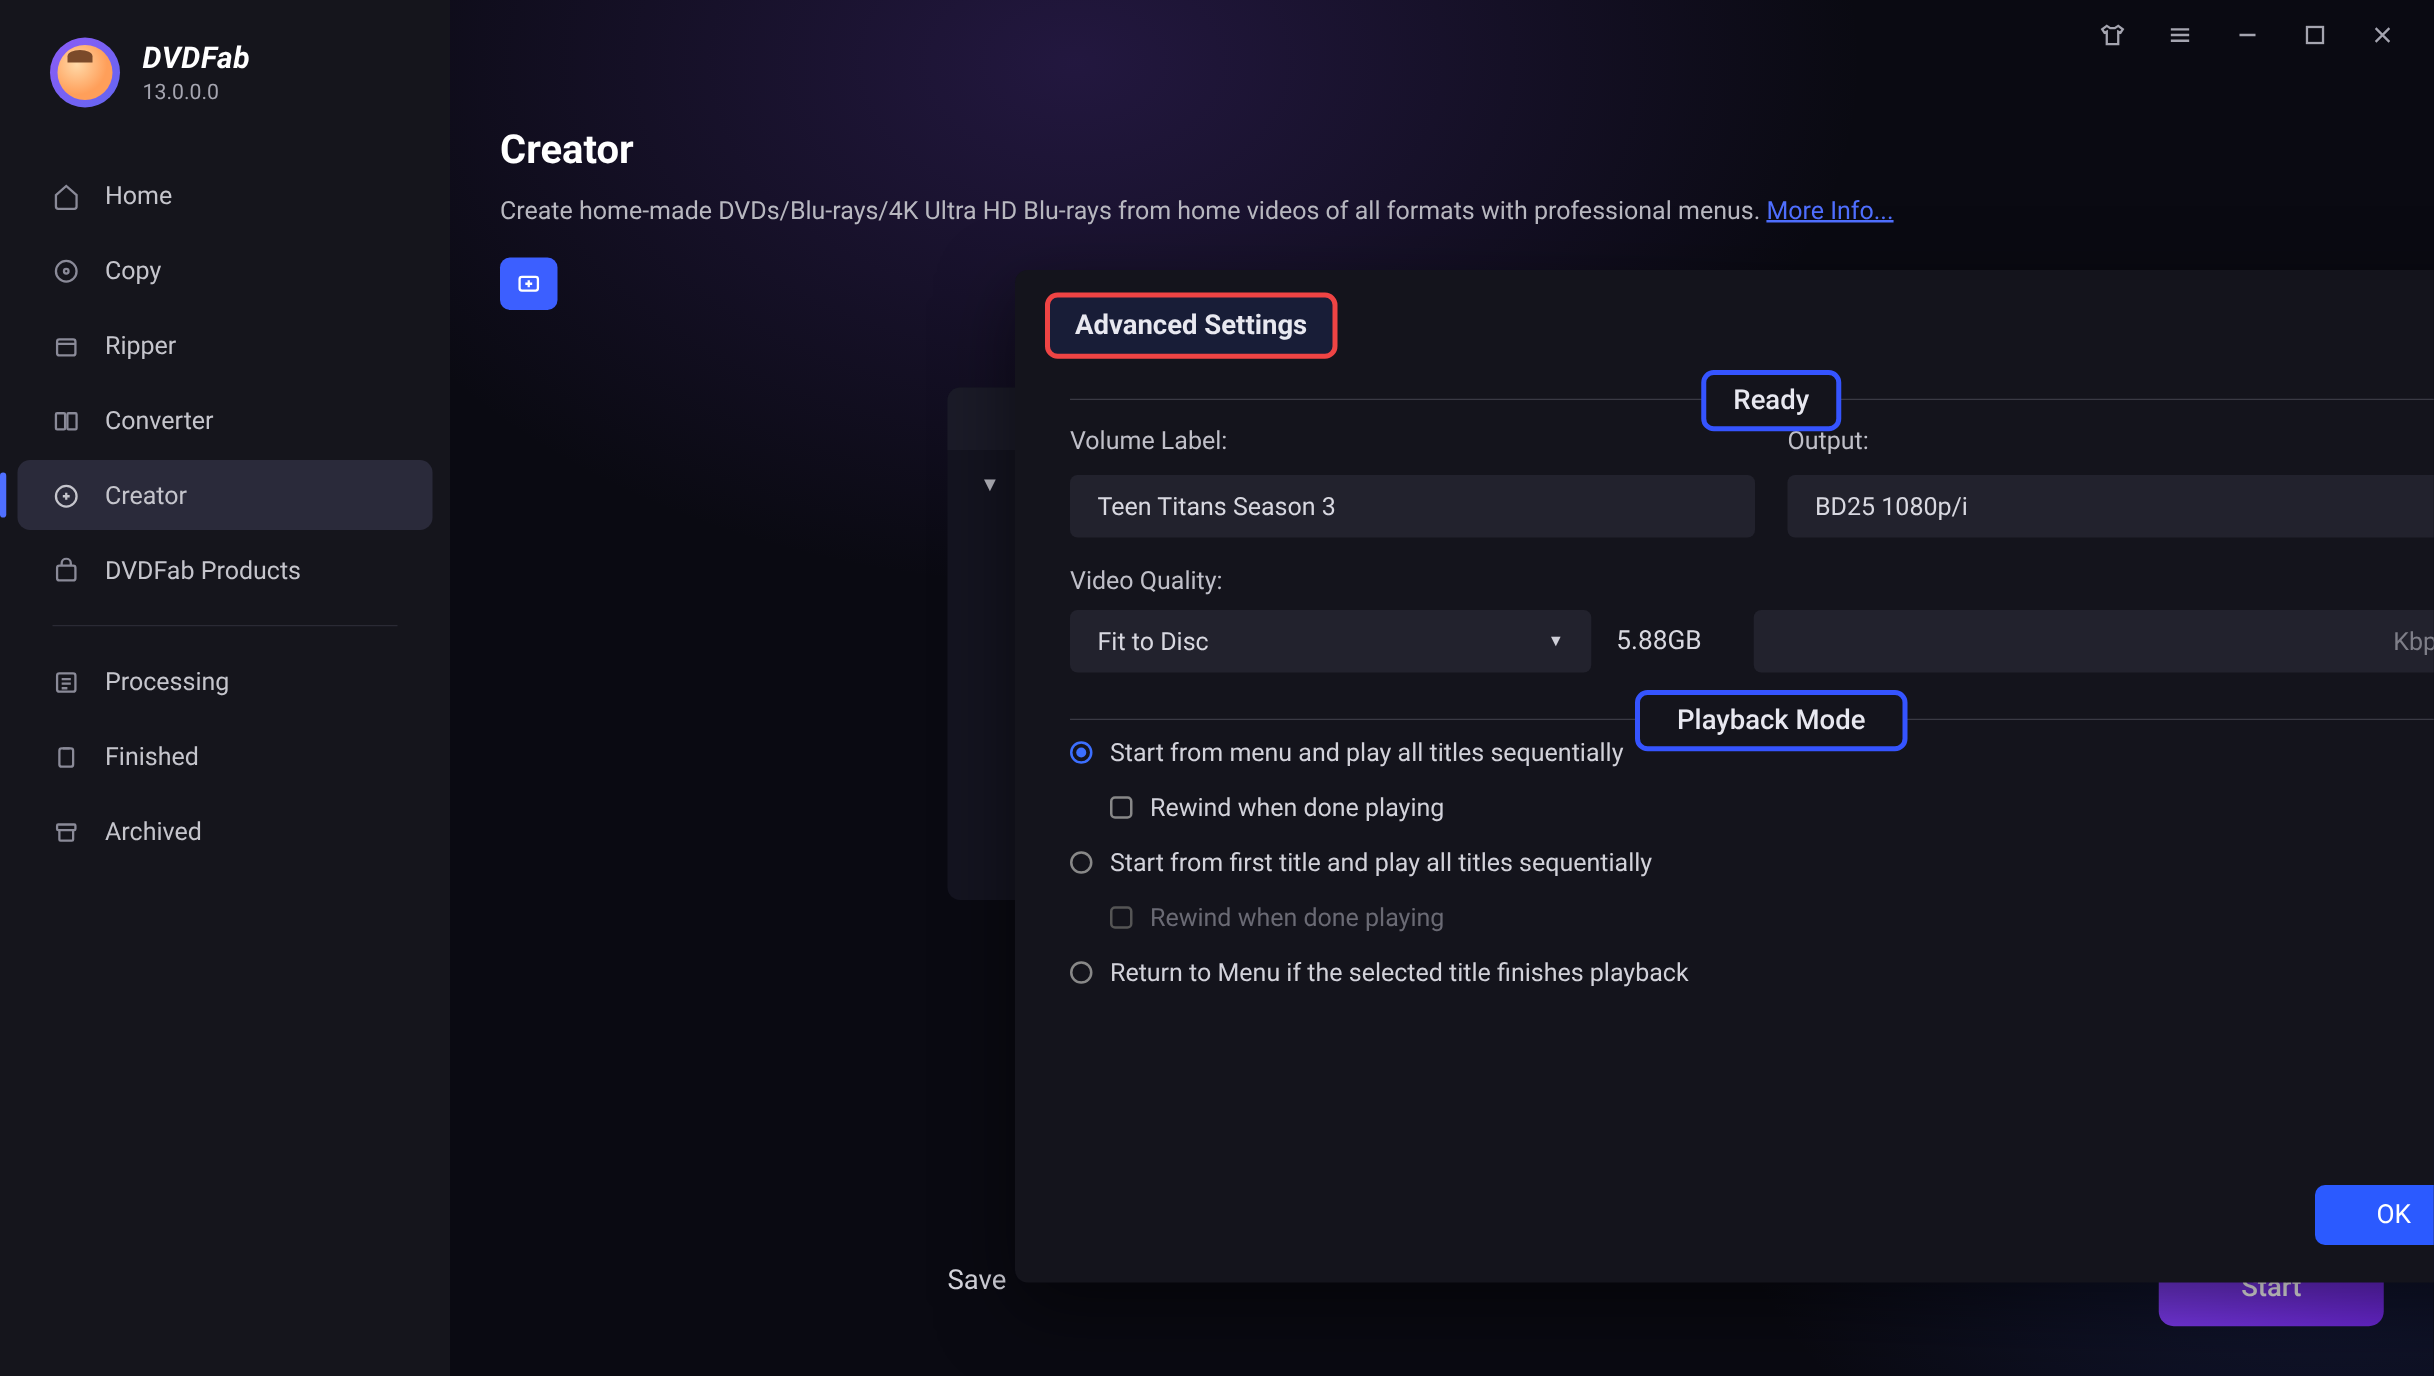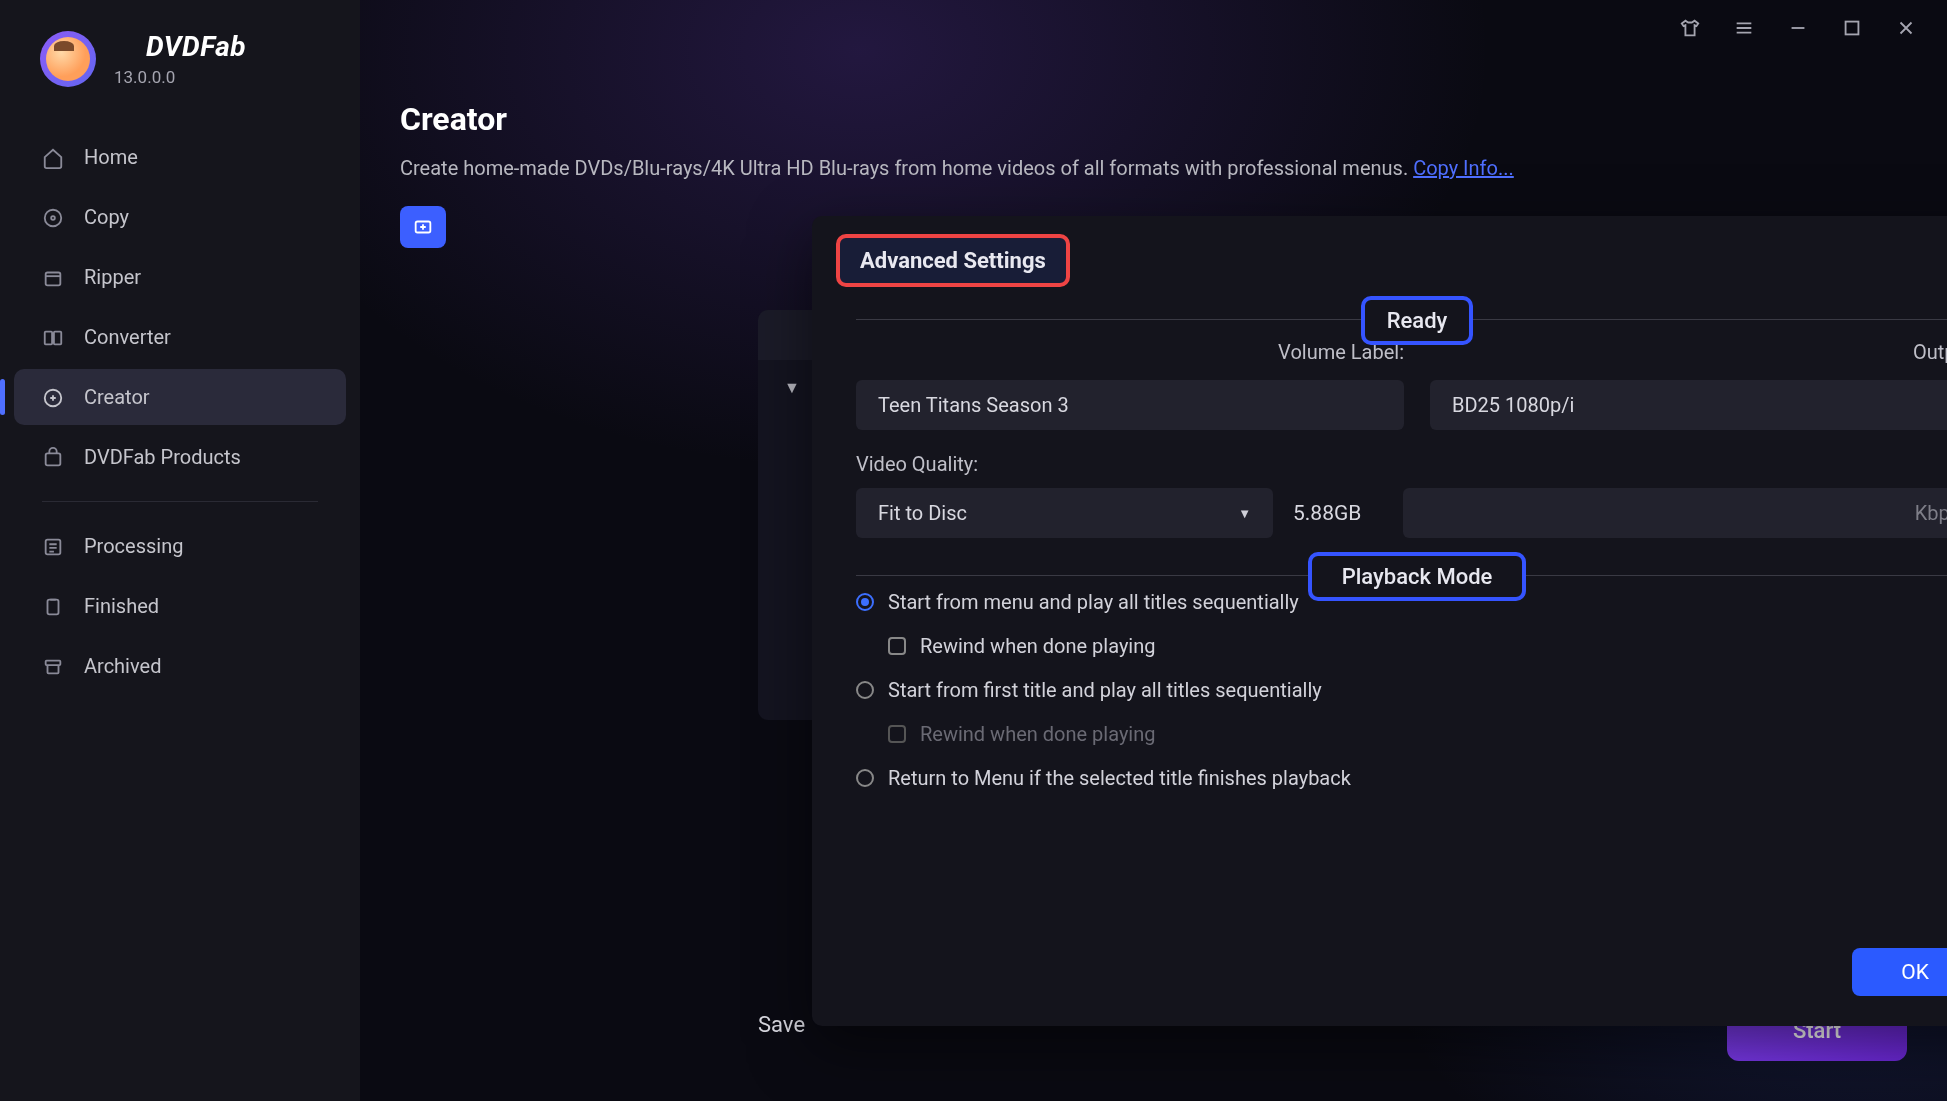--- a/index.html
+++ b/index.html
@@ -7,21 +7,21 @@
 
 .app { display: flex; width: 100%; height: 100%; }
 
 
 .sidebar { width: 360px; background: #15151c; display: flex; flex-direction: column; padding-top: 30px; }
 .brand { display: flex; align-items: center; gap: 18px; padding: 0 40px 30px 40px; }
 .brand-logo { width: 56px; height: 56px; border-radius: 50%; background: linear-gradient(135deg, #8b5cf6, #6366f1); display: flex; align-items: center; justify-content: center; position: relative; overflow: hidden; }
 .brand-logo::before { content: ""; position: absolute; width: 44px; height: 44px; border-radius: 50%; background: radial-gradient(circle at 35% 35%, #ffd9a8 0%, #ff9f5a 60%); }
 .brand-logo::after { content: ""; position: absolute; width: 20px; height: 10px; border-radius: 50% 50% 0 0; background: #7b4a2a; top: 10px; left: 14px; }
 .brand-text { display: flex; flex-direction: column; }
-.brand-name { color: #fff; font-weight: 700; font-size: 28px; font-style: italic; letter-spacing: 0.5px; margin-left: 32px; }
+.brand-name { color: #fff; font-weight: 700; font-size: 24px; font-style: italic; letter-spacing: 0.5px; }
 .brand-version { color: #a5a5b0; font-size: 17px; margin-top: 4px; }
 
 .nav { display: flex; flex-direction: column; padding: 10px 14px; }
 .nav-item { display: flex; align-items: flex-end; gap: 20px; padding: 16px 28px; border-radius: 10px; cursor: pointer; color: #c5c5cc; font-size: 20px; margin: 2px 0; }
 .nav-item.active { background: #2a2a3a; position: relative; }
 .nav-item.active::before { content: ""; position: absolute; left: -14px; top: 10px; bottom: 10px; width: 5px; border-radius: 3px; background: #4f6fff; }
 .nav-icon { width: 22px; height: 22px; display: flex; align-items: center; justify-content: center; color: #8a8a98; flex-shrink: 0; }
 .nav-item.active .nav-icon { color: #c5c5cc; }
 .nav-sep { border: none; border-top: 1px solid #2a2a34; margin: 14px 28px; }
 
@@ -59,21 +59,21 @@
 .dialog { position: absolute; left: 452px; top: 216px; width: 1210px; height: 810px; background: #14141c; border-radius: 10px; box-shadow: 0 20px 60px rgba(0,0,0,0.5); padding: 26px 44px 30px 44px; }
 .dialog-title-chip { position: absolute; top: 18px; left: 24px; border: 4px solid #ef4444; background: rgba(60,95,255,0.12); border-radius: 10px; padding: 10px 20px; font-size: 22px; font-weight: 700; color: #e8e8f0; }
 
 .sec-divider { position: relative; text-align: center; margin: 76px 0 20px 0; height: 2px; }
 .sec-divider::before { content: ""; position: absolute; left: 0; right: 0; top: 50%; height: 1px; background: #3a3a44; }
 .sec-chip { position: relative; display: inline-block; border: 4px solid #3554ff; background: #14141c; border-radius: 10px; padding: 8px 22px; color: #e8e8f0; font-size: 22px; font-weight: 500; top: -22px; }
 .sec-chip.wide { padding: 8px 30px; }
 
 .row { display: flex; gap: 26px; }
 .col { flex: 1; display: flex; flex-direction: column; gap: 12px; }
-.lbl { color: #bfbfc8; font-size: 20px; margin-bottom: 4px; text-align: right; }
+.lbl { color: #bfbfc8; font-size: 20px; margin-bottom: 4px; }
 .input, .select { background: #22222d; border: none; border-radius: 6px; height: 50px; padding: 0 22px; color: #d8d8e0; font-size: 20px; display: flex; align-items: center; justify-content: space-between; }
 .select .caret { color: #cfcfd8; font-size: 13px; }
 .select.short { width: 417px; }
 .vq-row { display: flex; align-items: center; gap: 20px; margin-top: 12px; }
 .vq-size { color: #d8d8e0; font-size: 21px; min-width: 90px; }
 .kbps-box { flex: 1; background: #22222d; border-radius: 6px; height: 50px; display: flex; align-items: center; justify-content: flex-end; padding: 0 18px; color: #7e7e88; font-size: 20px; }
 
 .opts { display: flex; flex-direction: column; gap: 20px; margin-top: -6px; }
 .opt { display: flex; align-items: center; gap: 14px; color: #d2d2da; font-size: 20px; }
 .opt.sub { margin-left: 32px; }
@@ -215,21 +215,21 @@
       <span class="titlebar-btn">
           <svg viewBox="0 0 24 24" fill="none" stroke="currentColor" stroke-width="2">
             <path d="M6 6l12 12M18 6L6 18"></path>
           </svg>
         </span>
     </div>
 
     <div class="page">
       <h1 class="page-title">Creator</h1>
       <p class="page-desc">
-        <span>Create home-made DVDs/Blu-rays/4K Ultra HD Blu-rays from home videos of all formats with professional menus. </span><a href="#">Copy Info...</a>
+        <span>Create home-made DVDs/Blu-rays/4K Ultra HD Blu-rays from home videos of all formats with professional menus. </span><a href="#">More Info...</a>
       </p>
       <div class="ribbon">
         <span class="ribbon-btn">
           <svg width="22" height="22" viewBox="0 0 24 24" fill="none" stroke="currentColor" stroke-width="2">
               <rect x="4" y="6" width="16" height="12" rx="2"></rect>
               <path d="M12 9v6M9 12h6"></path>
             </svg>
         </span>
       </div>
     </div>

